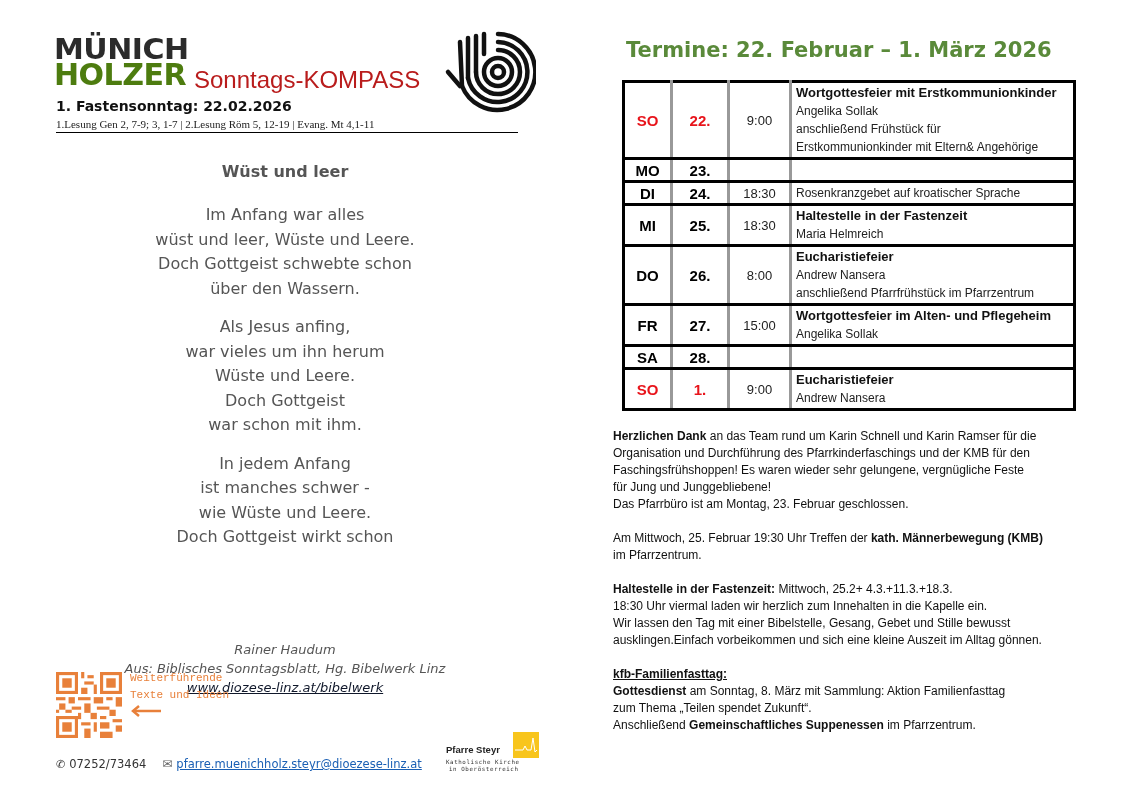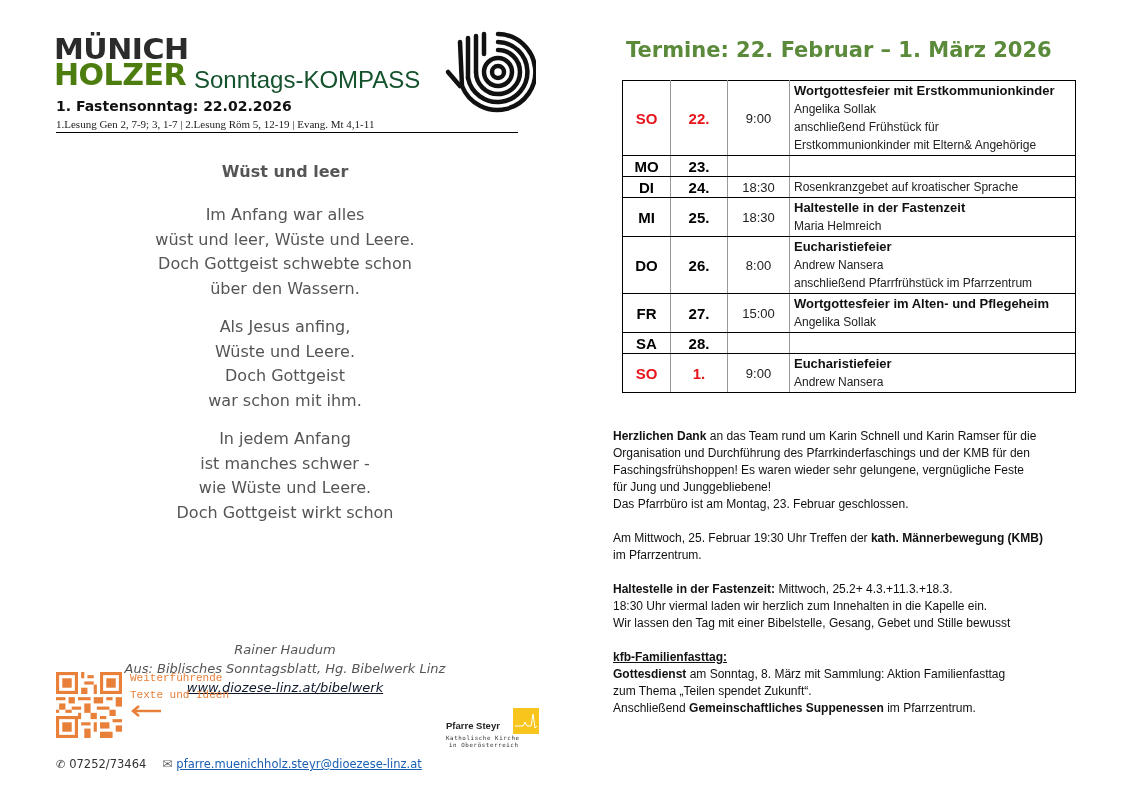--- a/index.html
+++ b/index.html
@@ -3,21 +3,21 @@
 <meta charset="utf-8">
 <style>
   * { box-sizing: border-box; margin: 0; padding: 0; }
   html, body { width: 1122px; height: 789px; background: #ffffff; overflow: hidden; }
   body { position: relative; font-family: "DejaVu Sans", sans-serif; color: #000; }
 
   
   .logo-text { position: absolute; left: 54px; top: 36px; font-family: "DejaVu Sans", sans-serif; font-weight: 900; line-height: 26px; letter-spacing: -0.5px; }
   .logo-text .l1 { color: #2b2b2b; font-size: 30px; transform: scaleY(0.95); display: block; }
   .logo-text .l2 { color: #4d7c0f; font-size: 30px; display: block; }
-  .brand-title { position: absolute; left: 194px; top: 66px; font-family: "Liberation Sans", sans-serif; font-size: 24px; color: #14532d; }
+  .brand-title { position: absolute; left: 194px; top: 66px; font-family: "Liberation Sans", sans-serif; font-size: 24px; color: #b91c1c; }
   .hand-logo { position: absolute; left: 440px; top: 28px; width: 96px; height: 86px; }
 
   .sunday-title { position: absolute; left: 56px; top: 98px; font-weight: bold; font-size: 14px; color: #111; font-family: "DejaVu Sans", sans-serif; }
   .readings { position: absolute; left: 56px; top: 118px; width: 462px; font-size: 11px; color: #222; border-bottom: 1px solid #000; padding-bottom: 2px; font-family: Liberation Serif, serif; }
 
   .poem { position: absolute; left: 90px; top: 162px; width: 390px; text-align: center; color: #555; font-family: "DejaVu Sans", sans-serif; }
   .poem-title { font-size: 16px; font-weight: bold; color: #555; margin-bottom: 22px; }
   .stanza { font-size: 16px; line-height: 24.5px; margin-bottom: 14px; }
   .stanza span { display: block; }
 
@@ -26,30 +26,30 @@
 
   .qr { position: absolute; left: 56px; top: 672px; width: 66px; height: 66px; }
   .qr-text { position: absolute; left: 130px; top: 670px; font-size: 11px; color: #e8803a; line-height: 17px; font-family: Liberation Mono, monospace; }
   .qr-arrow { position: absolute; left: 131px; top: 705px; width: 30px; height: 12px; }
 
   .footer-contact { position: absolute; left: 56px; top: 757px; font-size: 11.5px; color: #333; font-family: "DejaVu Sans", sans-serif; display: flex; align-items: center; }
   .footer-contact .phone-icon { font-size: 11px; margin-right: 4px; }
   .footer-contact .mail-icon { margin-left: 16px; margin-right: 4px; color: #666; font-size: 12px; }
   .footer-contact a { color: #1a5fb4; text-decoration: underline; }
 
-  .pfarre-logo { position: absolute; left: 446px; top: 708px; width: 96px; height: 44px; }
+  .pfarre-logo { position: absolute; left: 446px; top: 732px; width: 96px; height: 44px; }
   .pfarre-name { position: absolute; left: 0; top: 12px; font-size: 9.5px; font-weight: bold; color: #222; font-family: "Liberation Sans", sans-serif; }
   .pfarre-sub { position: absolute; left: 0; top: 27px; font-size: 5.8px; color: #333; line-height: 7px; letter-spacing: 0.6px; font-family: "DejaVu Sans Mono", monospace; }
   .pfarre-square { position: absolute; left: 67px; top: 0; width: 26px; height: 26px; background: #f8c51c; }
 
   
   .termine-title { position: absolute; left: 626px; top: 38px; font-size: 21px; font-weight: bold; color: #5a8a3a; font-family: "DejaVu Sans", sans-serif; }
 
   table.sched { position: absolute; left: 622px; top: 80px; width: 454px; border-collapse: collapse; font-family: "Liberation Sans", sans-serif; }
-  table.sched td { border: 1px solid #000000; vertical-align: middle; }
+  table.sched td { border: 3px solid #000000; vertical-align: middle; }
   table.sched td.day { width: 48px; text-align: center; font-weight: bold; font-size: 15px; }
   table.sched td.date { width: 57px; text-align: center; font-weight: bold; font-size: 15px; }
   table.sched td.time { width: 62px; text-align: center; font-size: 13px; color: #222; }
   table.sched td.event { padding: 1px 4px; font-size: 12px; line-height: 18px; color: #222; }
   table.sched td.event b { font-size: 13px; color: #111; display: block; }
   table.sched td.event span { display: block; }
   table.sched tr.red td.day, table.sched tr.red td.date { color: #e8141b; }
   table.sched td.day, table.sched td.date, table.sched td.time { border-right-color: #999; }
 
   .notes { position: absolute; left: 613px; top: 428px; width: 470px; font-family: "Liberation Sans", sans-serif; font-size: 12px; line-height: 17px; color: #111; }
@@ -87,20 +87,21 @@
 <div class="poem">
   <div class="poem-title">Wüst und leer</div>
   <div class="stanza">
     <span>Im Anfang war alles</span>
     <span>wüst und leer, Wüste und Leere.</span>
     <span>Doch Gottgeist schwebte schon</span>
     <span>über den Wassern.</span>
   </div>
   <div class="stanza">
     <span>Als Jesus anfing,</span>
+    <span>war vieles um ihn herum</span>
     <span>Wüste und Leere.</span>
     <span>Doch Gottgeist</span>
     <span>war schon mit ihm.</span>
   </div>
   <div class="stanza">
     <span>In jedem Anfang</span>
     <span>ist manches schwer -</span>
     <span>wie Wüste und Leere.</span>
     <span>Doch Gottgeist wirkt schon</span>
   </div>
@@ -264,20 +265,21 @@
     <span class="line">Das Pfarrbüro ist am Montag, 23. Februar geschlossen.</span>
   </p>
   <p>
     <span class="line"><span>Am Mittwoch, 25. Februar 19:30 Uhr Treffen der </span><b>kath. Männerbewegung (KMB)</b></span>
     <span class="line">im Pfarrzentrum.</span>
   </p>
   <p>
     <span class="line"><b>Haltestelle in der Fastenzeit:</b><span> Mittwoch, 25.2+ 4.3.+11.3.+18.3.</span></span>
     <span class="line">18:30 Uhr viermal laden wir herzlich zum Innehalten in die Kapelle ein.</span>
     <span class="line">Wir lassen den Tag mit einer Bibelstelle, Gesang, Gebet und Stille bewusst</span>
+    <span class="line">ausklingen.Einfach vorbeikommen und sich eine kleine Auszeit im Alltag gönnen.</span>
   </p>
   <p>
     <span class="line"><u>kfb-Familienfasttag:</u></span>
     <span class="line"><b>Gottesdienst</b><span> am Sonntag, 8. März mit Sammlung: Aktion Familienfasttag</span></span>
     <span class="line">zum Thema „Teilen spendet Zukunft“.</span>
     <span class="line"><span>Anschließend </span><b>Gemeinschaftliches Suppenessen</b><span> im Pfarrzentrum.</span></span>
   </p>
 </div>
 
 </body></html>

